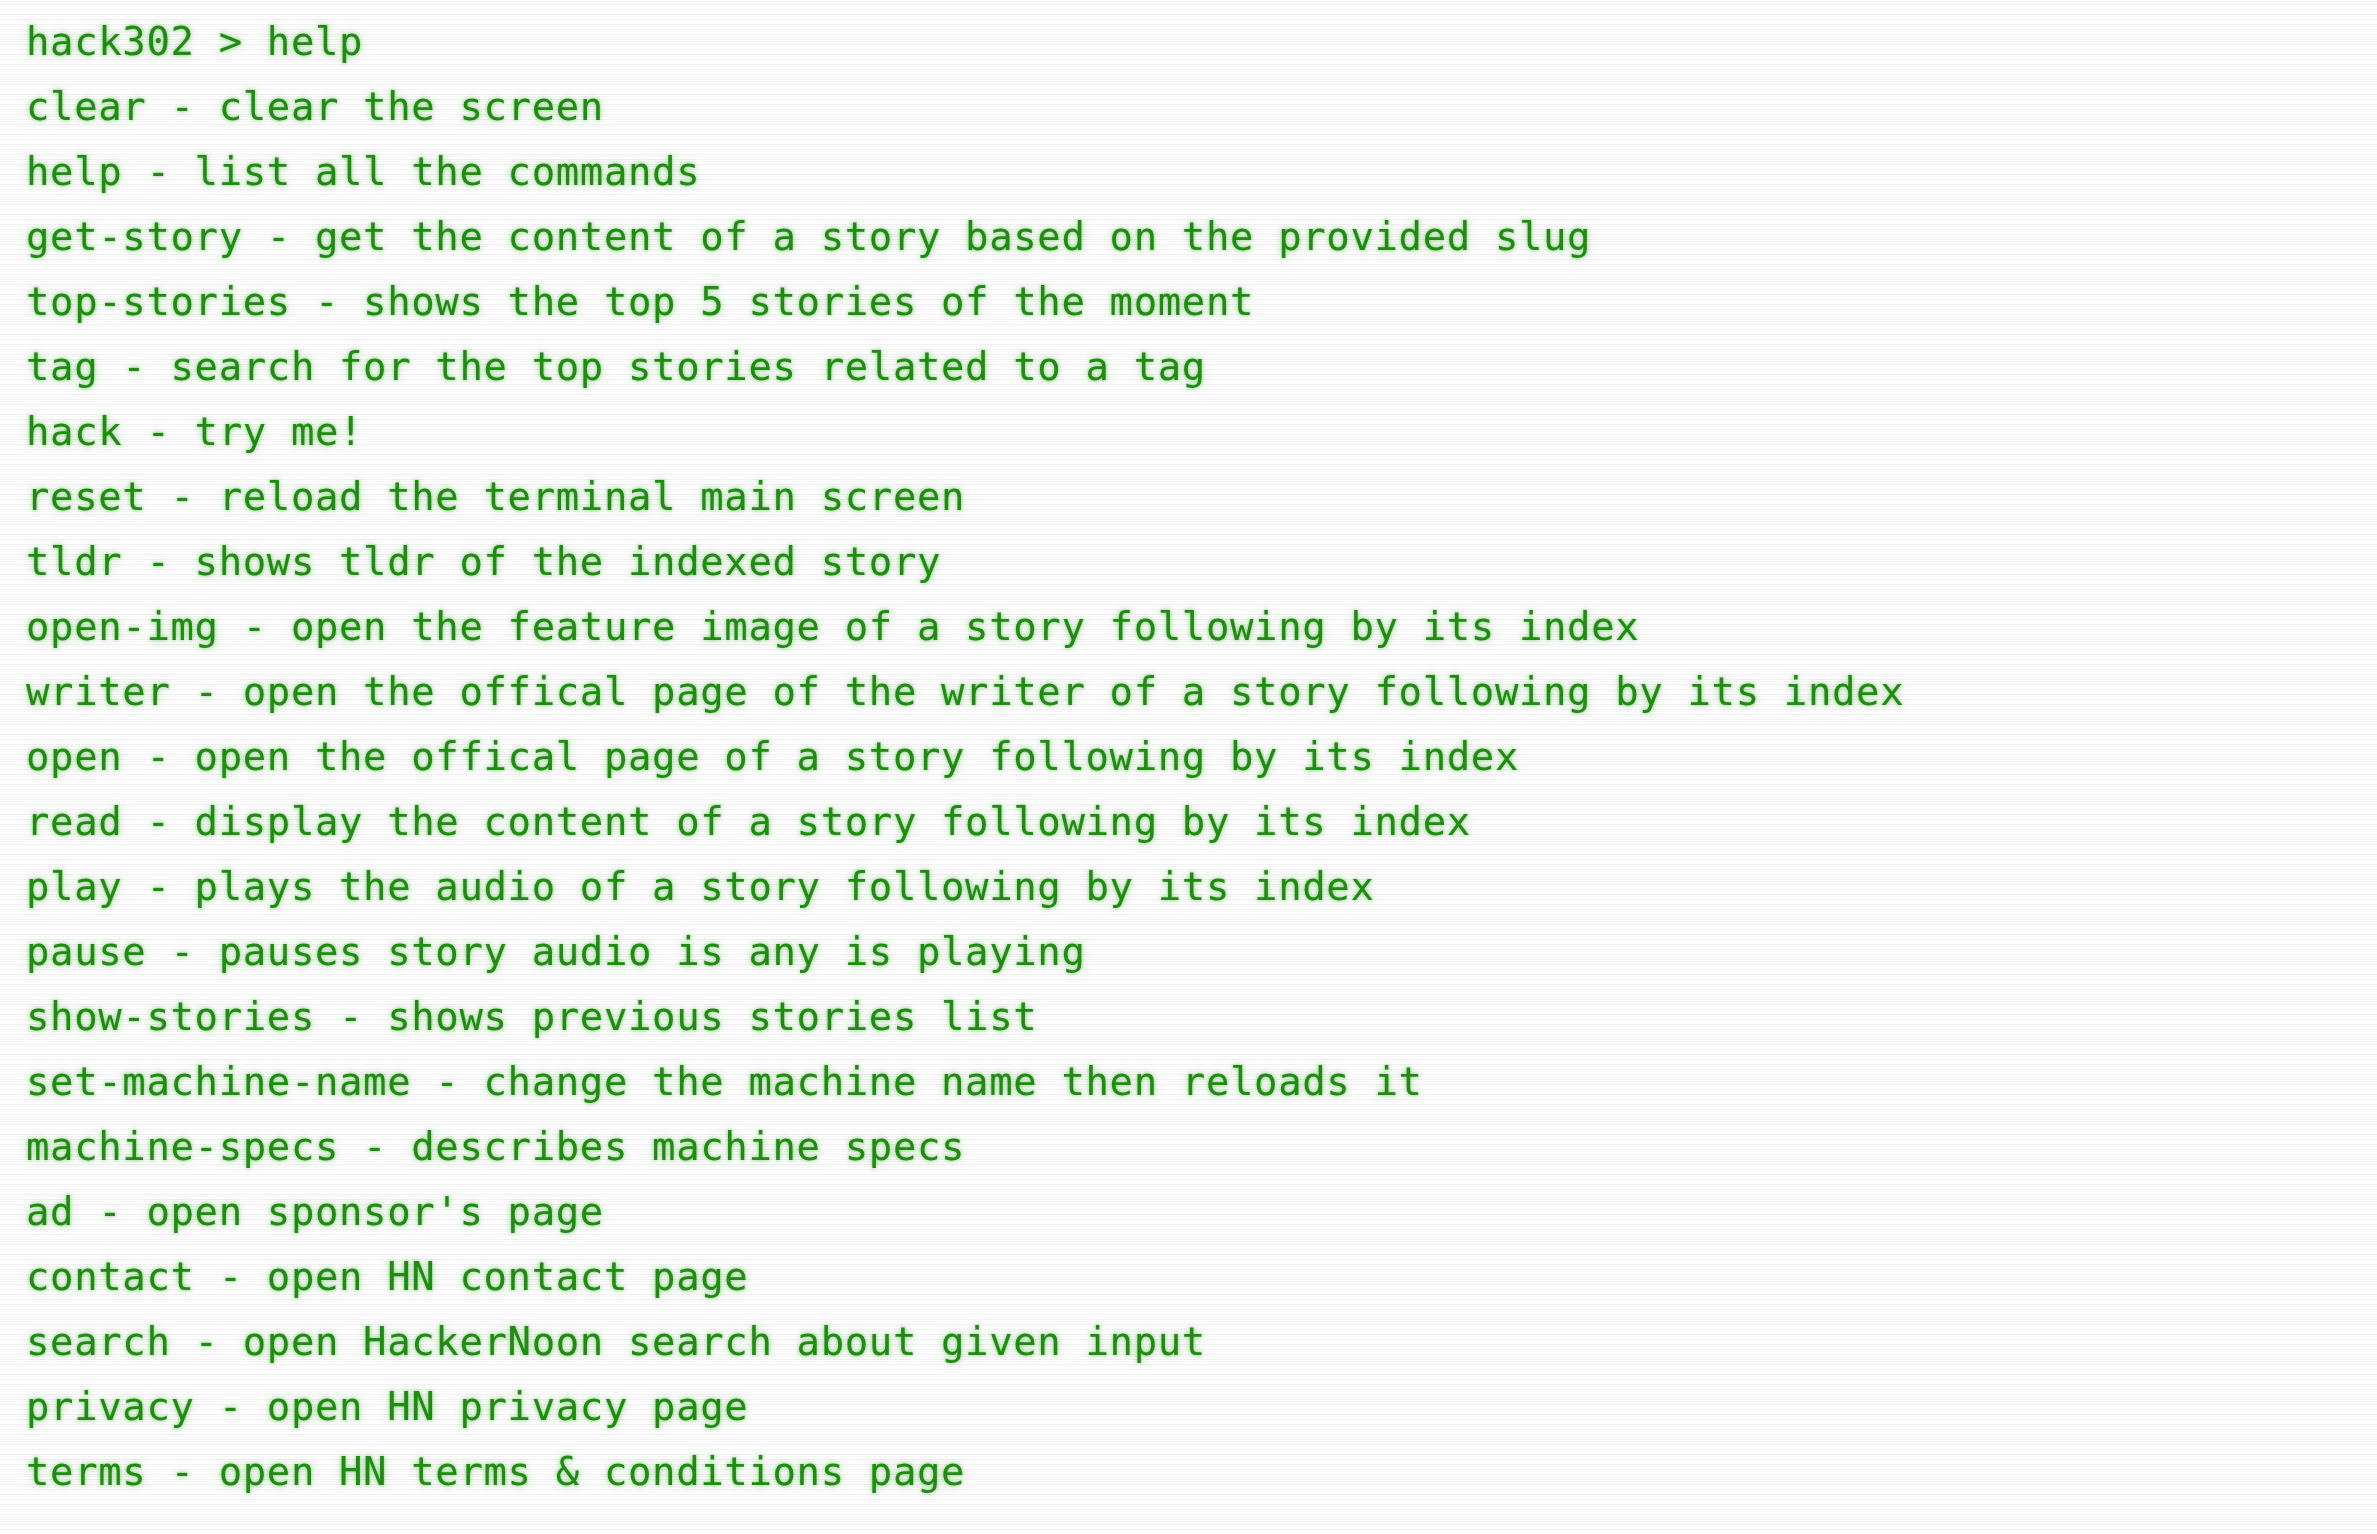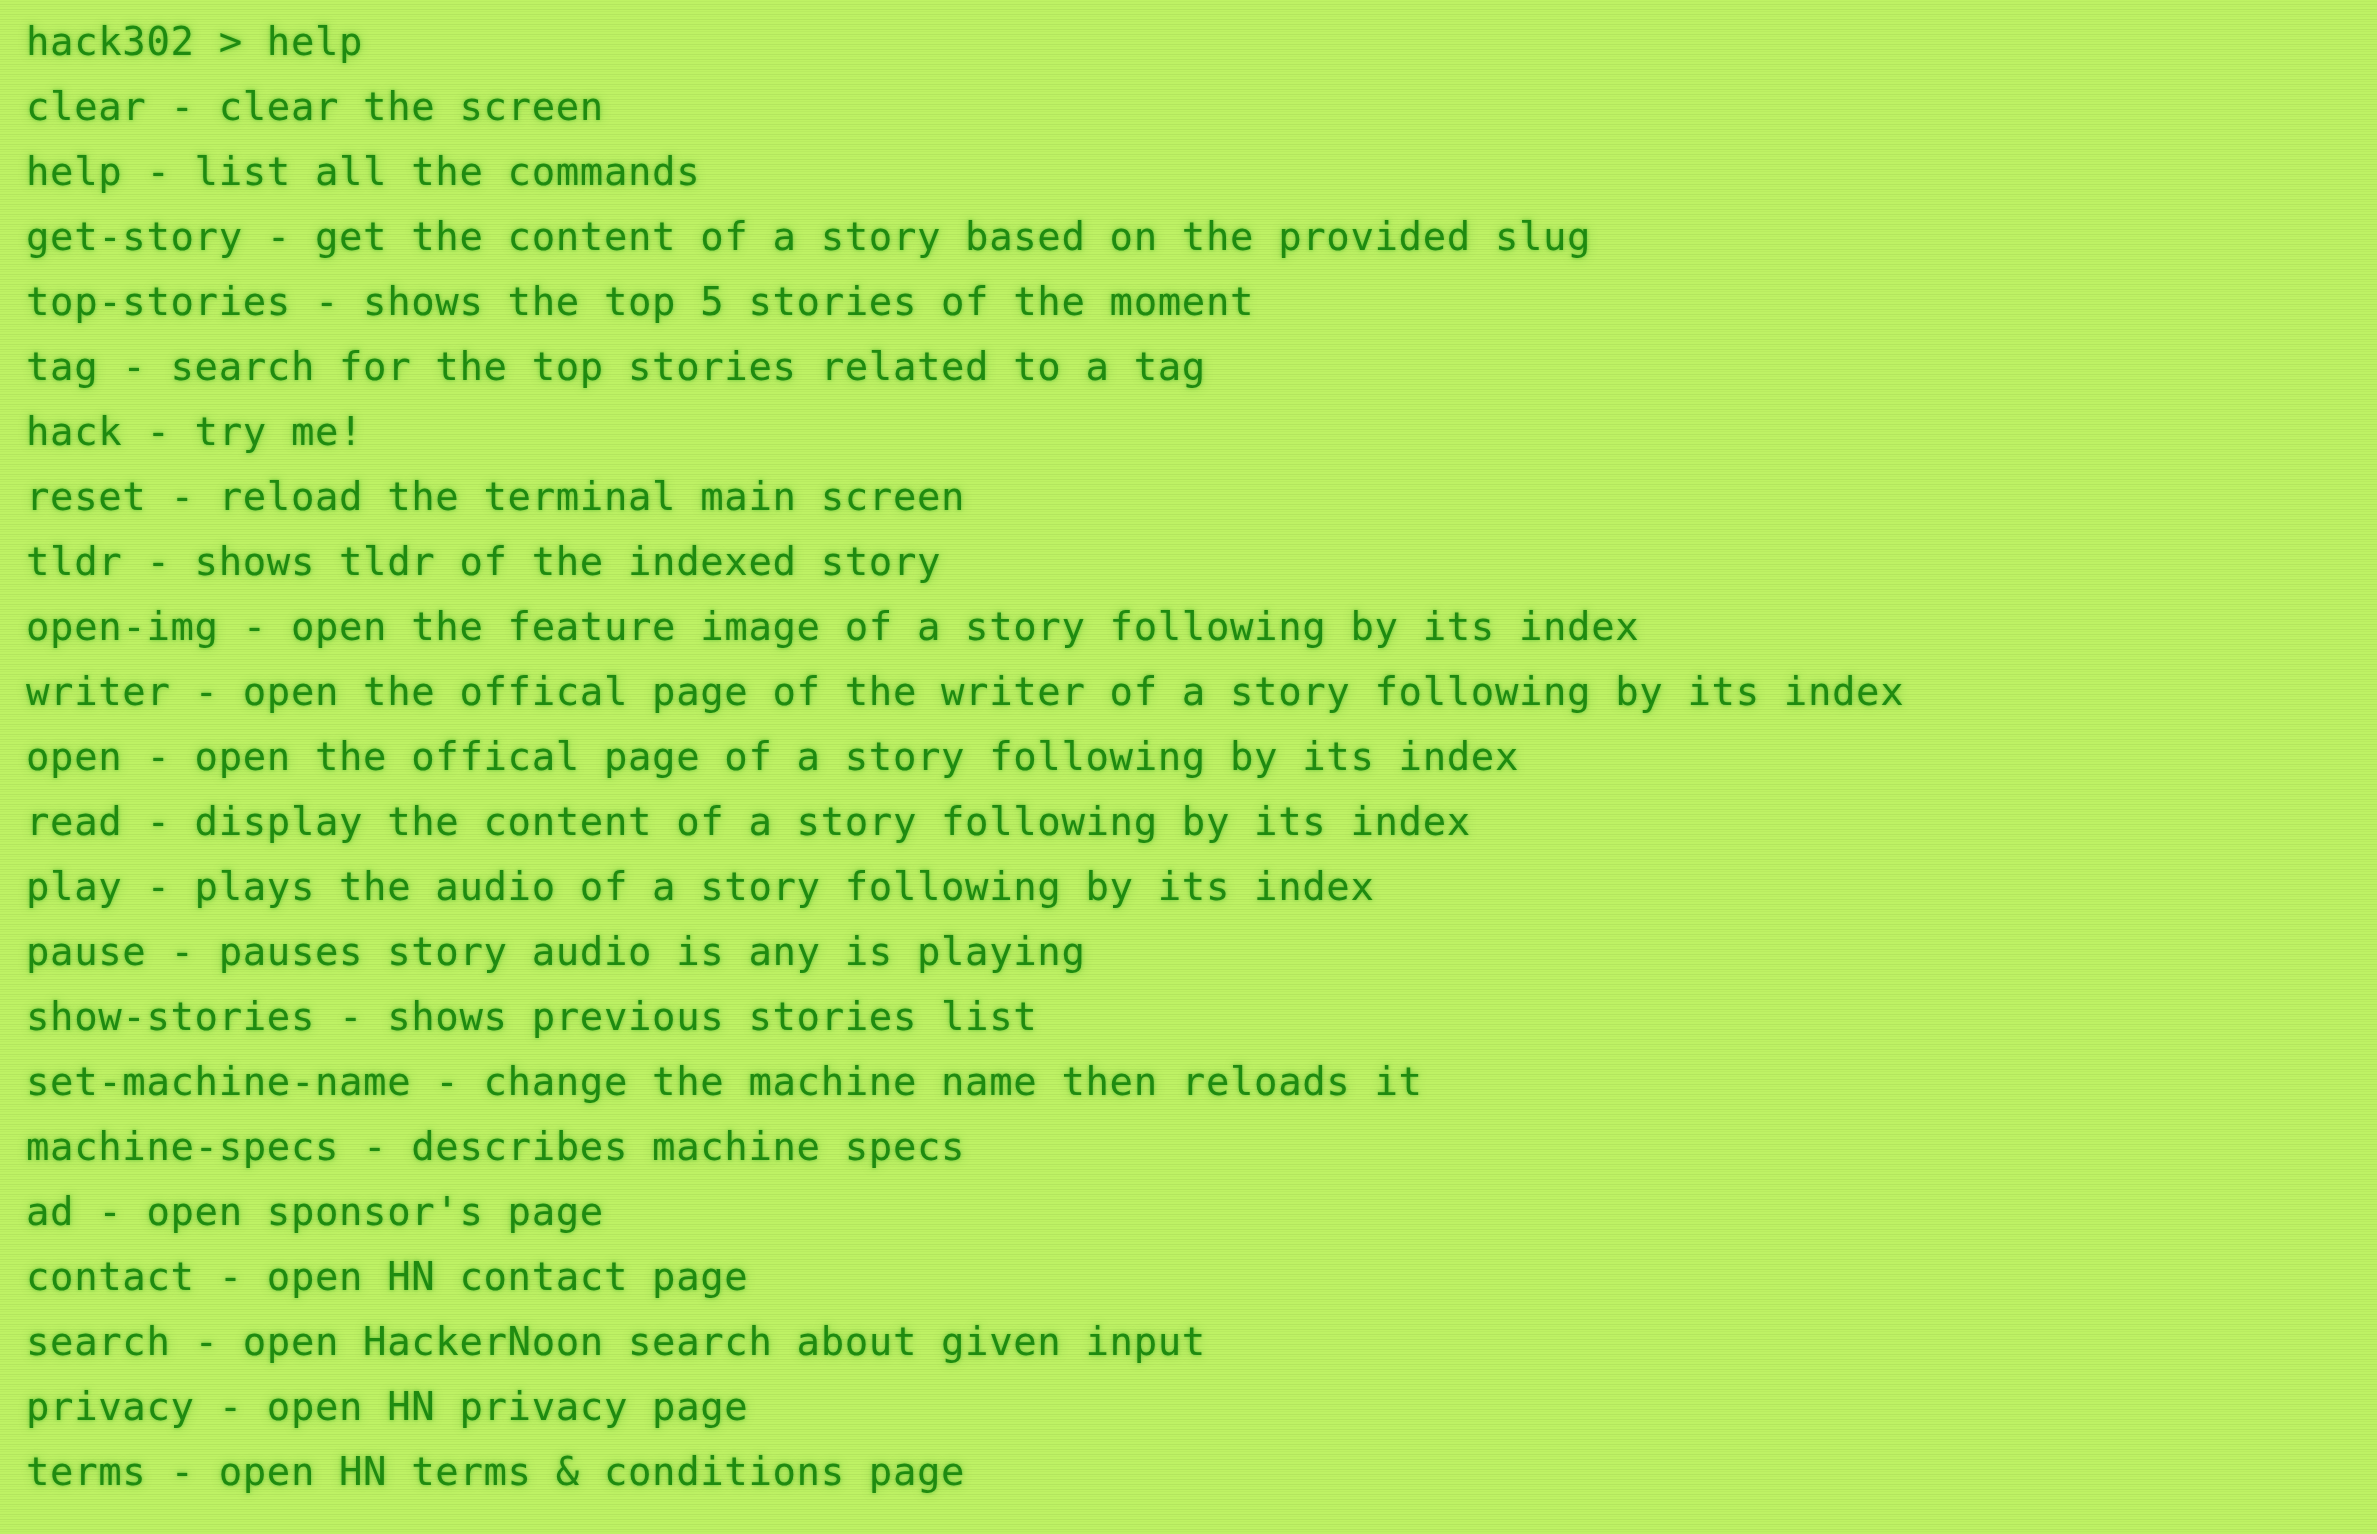--- a/index.html
+++ b/index.html
@@ -66,18 +66,18 @@
     white-space: pre;
   }
 
   .prompt-line {
     color: #1f8b10;
   }
 </style>
 </head>
 <body style="background: rgb(0, 0, 0);">
 
-<div id="terminal-screen" style="background: #bef264;">
+<div id="terminal-screen" style="background: #ffffff;">
 
   <ul id="terminal-output" style="color: rgb(31, 139, 16);"><li class="prompt-line">hack302 &gt; help</li><li>clear - clear the screen</li><li>help - list all the commands</li><li>get-story - get the content of a story based on the provided slug</li><li>top-stories - shows the top 5 stories of the moment</li><li>tag - search for the top stories related to a tag</li><li>hack - try me!</li><li>reset - reload the terminal main screen</li><li>tldr - shows tldr of the indexed story</li><li>open-img - open the feature image of a story following by its index</li><li>writer - open the offical page of the writer of a story following by its index</li><li>open - open the offical page of a story following by its index</li><li>read - display the content of a story following by its index</li><li>play - plays the audio of a story following by its index</li><li>pause - pauses story audio is any is playing</li><li>show-stories - shows previous stories list</li><li>set-machine-name - change the machine name then reloads it</li><li>machine-specs - describes machine specs</li><li>ad - open sponsor's page</li><li>contact - open HN contact page</li><li>search - open HackerNoon search about given input</li><li>privacy - open HN privacy page</li><li>terms - open HN terms &amp; conditions page</li></ul>
 
 </div>
 
 
 </body></html>

